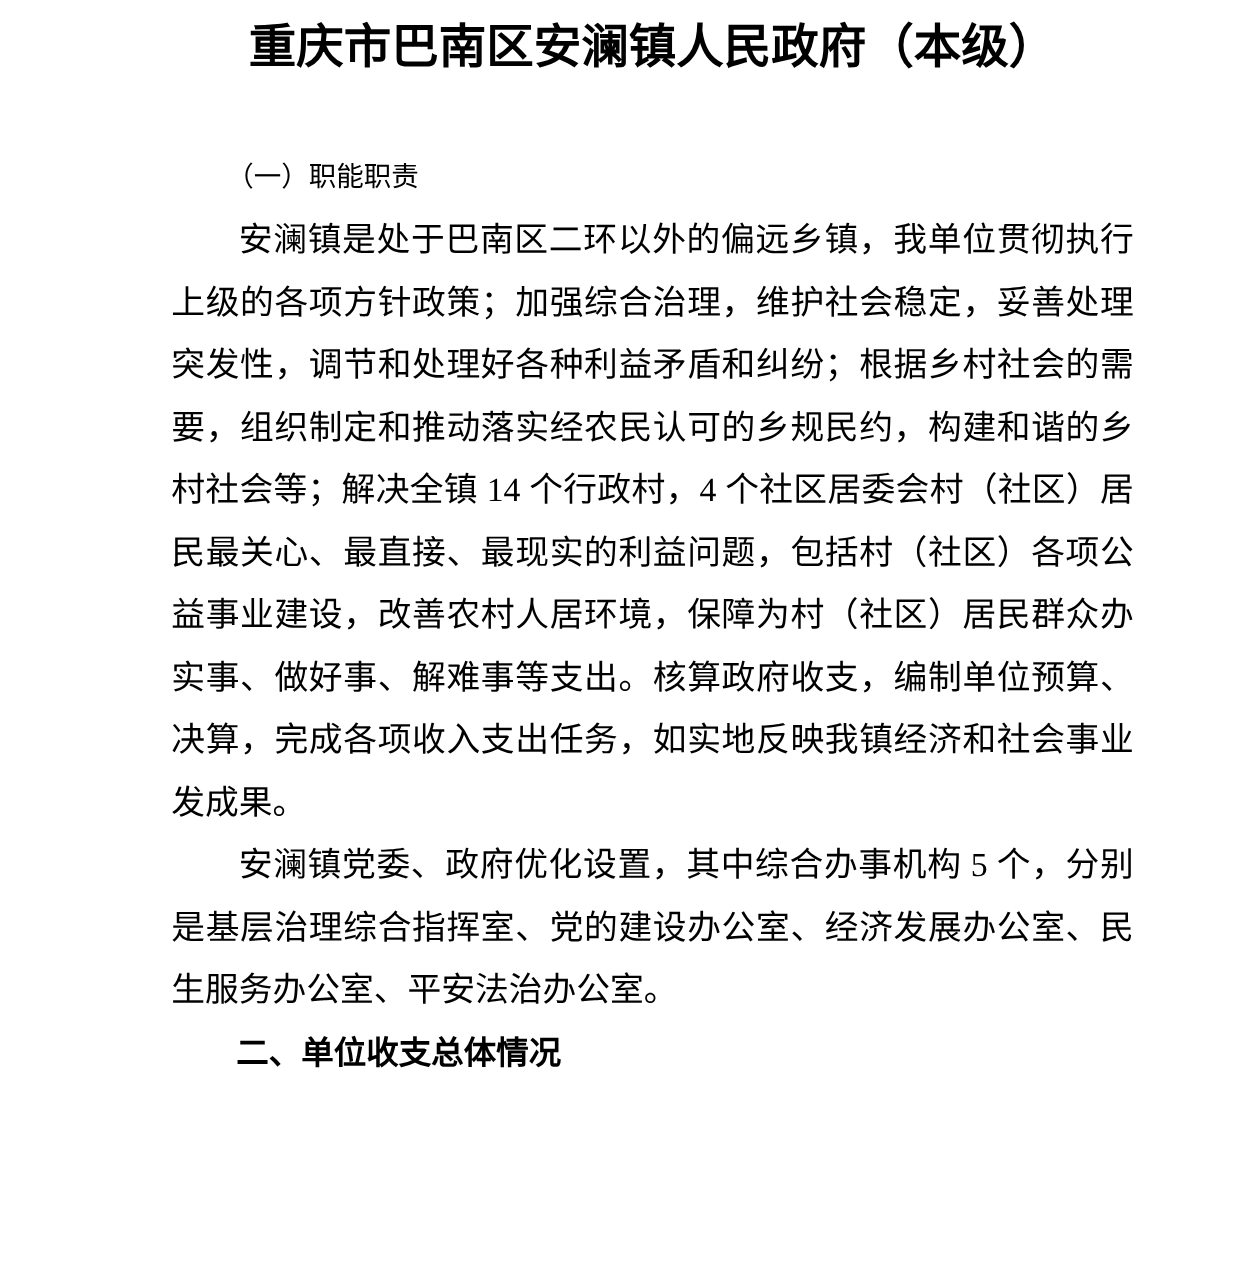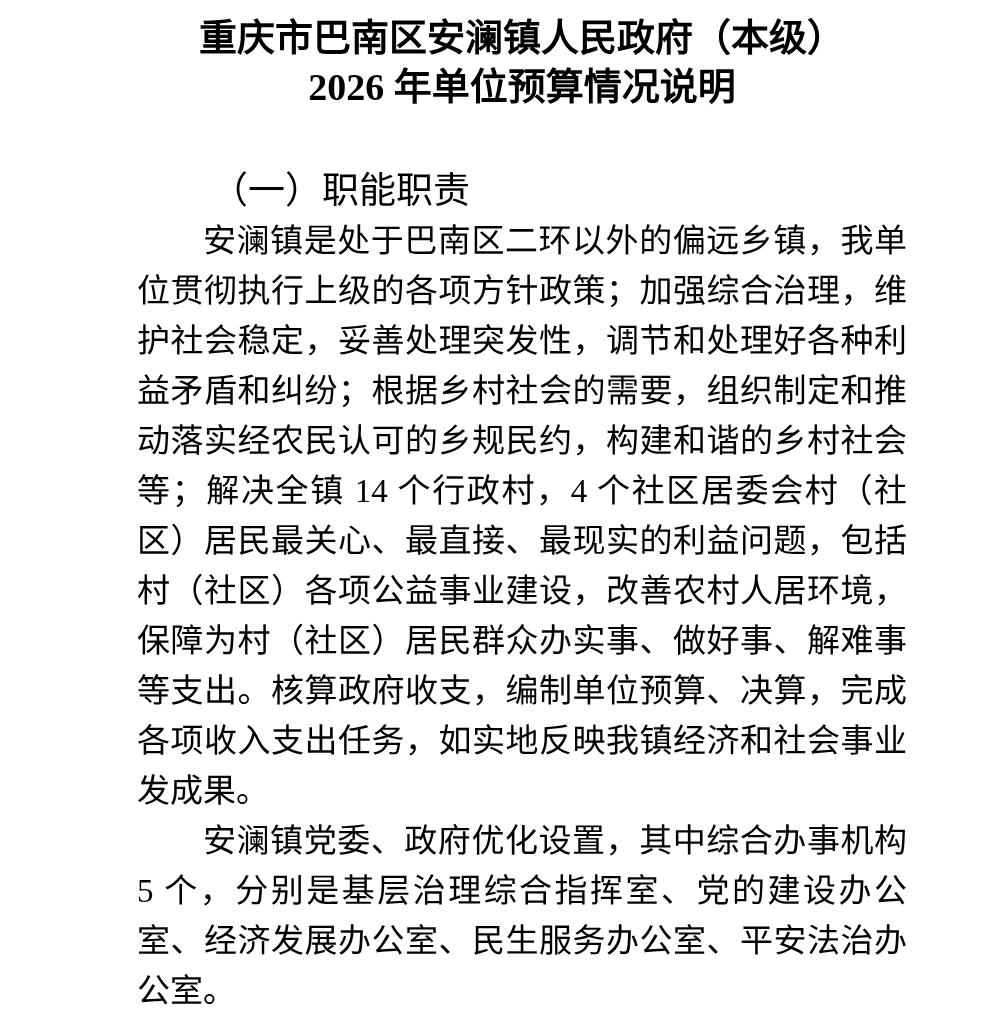--- a/index.html
+++ b/index.html
@@ -40,43 +40,42 @@
     font-weight: 700;
     font-size: 26px;
     line-height: 50px;
     text-indent: 2em;
   }
 
   
   .sub-heading {
     font-family: "Liberation Serif", "DejaVu Serif", serif;
     font-weight: 400;
-    font-size: 37px;
+    font-size: 22px;
     line-height: 50px;
     text-indent: 2em;
   }
 
   
   .body-para {
     font-family: "Liberation Serif", "DejaVu Serif", serif;
     font-weight: 400;
-    font-size: 33px;
+    font-size: 27px;
     line-height: 50px;
     text-align: justify;
     text-indent: 2em;
   }
 </style>
 </head>
 <body>
 
 <div class="page">
 
   <h1 class="doc-title">
     <span class="title-line">重庆市巴南区安澜镇人民政府（本级）</span>
-    <span class="title-line">2026 年单位预算情况说明</span>
   </h1>
 
   <div class="content">
 
 
     <h3 class="sub-heading">（一）职能职责</h3>
 
     <p class="body-para">安澜镇是处于巴南区二环以外的偏远乡镇，我单位贯彻执行上级的各项方针政策；加强综合治理，维护社会稳定，妥善处理突发性，调节和处理好各种利益矛盾和纠纷；根据乡村社会的需要，组织制定和推动落实经农民认可的乡规民约，构建和谐的乡村社会等；解决全镇 14 个行政村，4 个社区居委会村（社区）居民最关心、最直接、最现实的利益问题，包括村（社区）各项公益事业建设，改善农村人居环境，保障为村（社区）居民群众办实事、做好事、解难事等支出。核算政府收支，编制单位预算、决算，完成各项收入支出任务，如实地反映我镇经济和社会事业发成果。</p>
 
 

